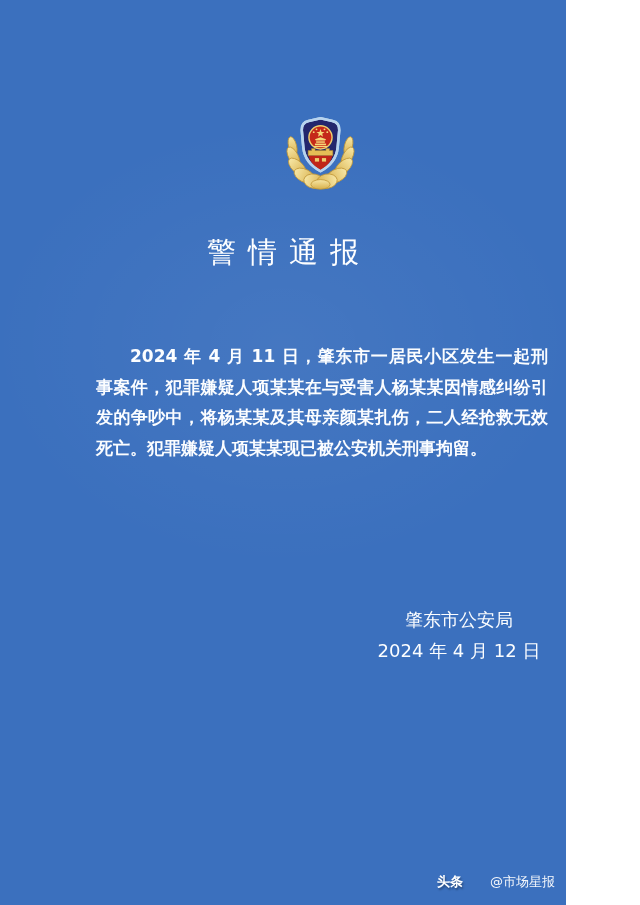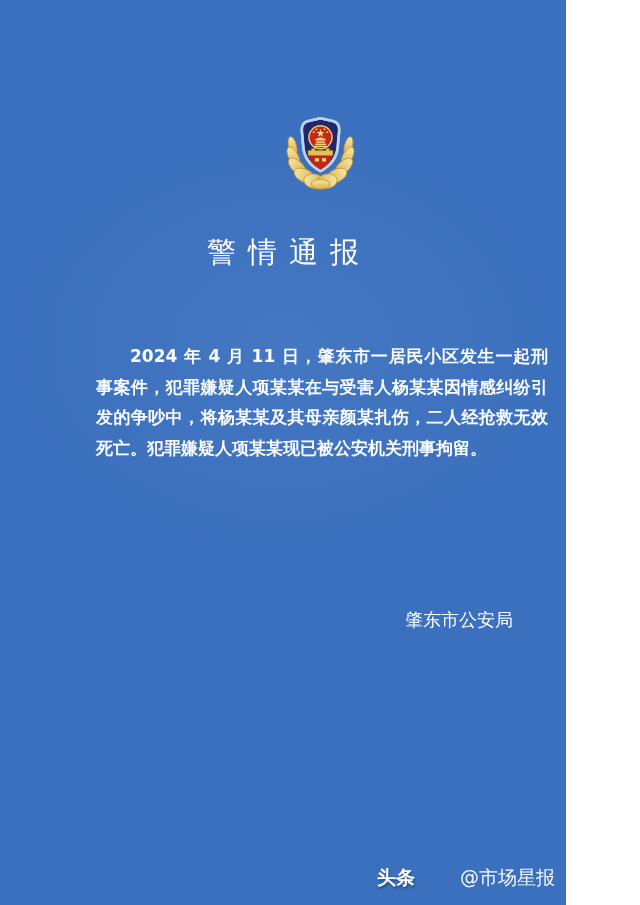--- a/index.html
+++ b/index.html
@@ -73,22 +73,22 @@
     line-height: 31px;
     color: #fbfdff;
     margin-top: 20px;
   }
   .watermark {
     position: absolute;
     right: 11px;
     bottom: 14px;
     display: flex;
     align-items: center;
-    gap: 25px;
-    font-size: 19px;
+    gap: 7px;
+    font-size: 13px;
     color: #ffffff;
   }
   .wm-brand {
     font-weight: 800;
     text-shadow: 1px 1.5px 2px rgba(0,0,0,0.35);
   }
   .wm-handle {
     font-weight: 500;
     opacity: 0.95;
     margin-left: 20px;
@@ -148,20 +148,21 @@
   </div>
 
   <h1 class="title">警情通报</h1>
 
   <div class="body-text">
     <p>2024 年 4 月 11 日，肇东市一居民小区发生一起刑事案件，犯罪嫌疑人项某某在与受害人杨某某因情感纠纷引发的争吵中，将杨某某及其母亲颜某扎伤，二人经抢救无效死亡。犯罪嫌疑人项某某现已被公安机关刑事拘留。</p>
   </div>
 
   <div class="signature">
     <div>肇东市公安局</div>
+    <div>2024 年 4 月 12 日</div>
   </div>
 
   <div class="watermark">
     <span class="wm-brand">头条</span>
     <span class="wm-handle">@市场星报</span>
   </div>
 
 </div>
 
 </body></html>

